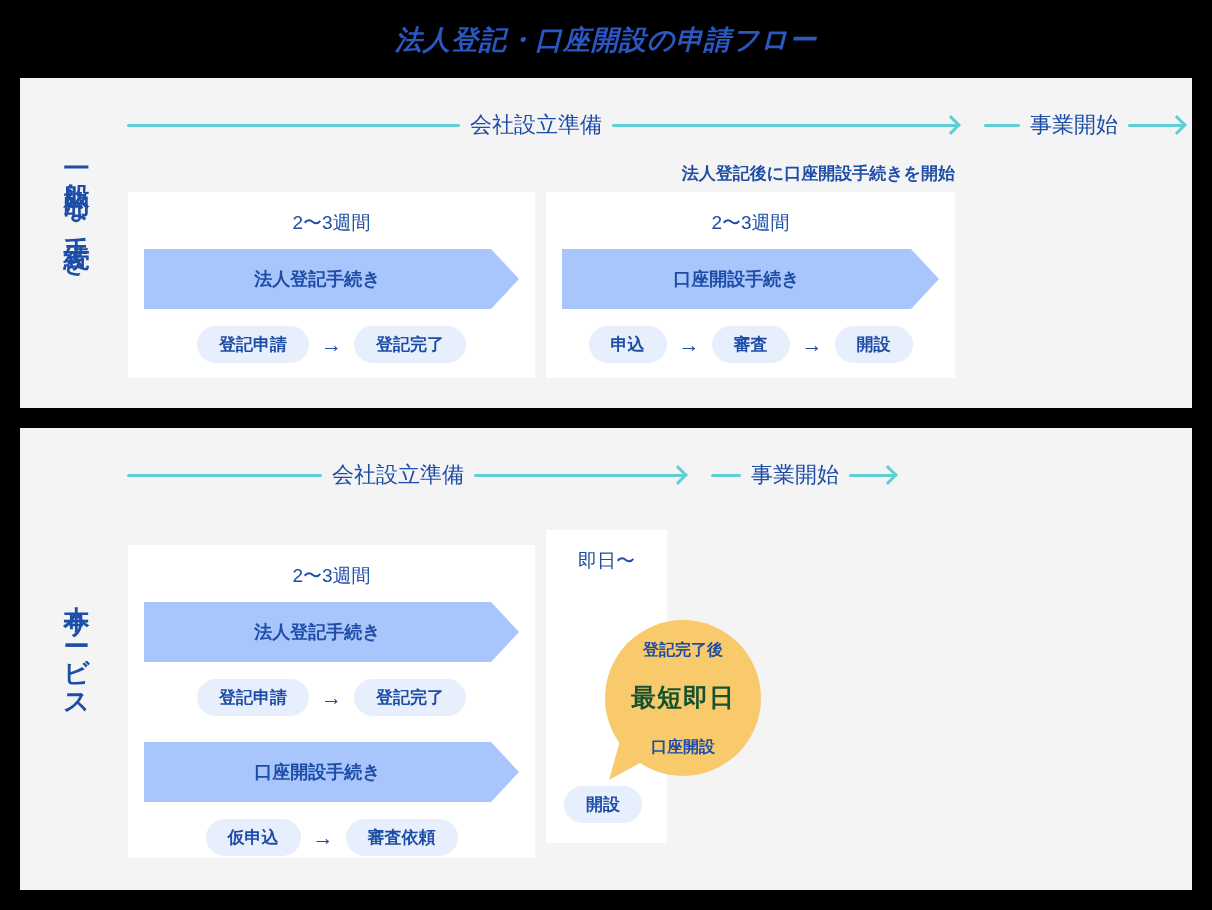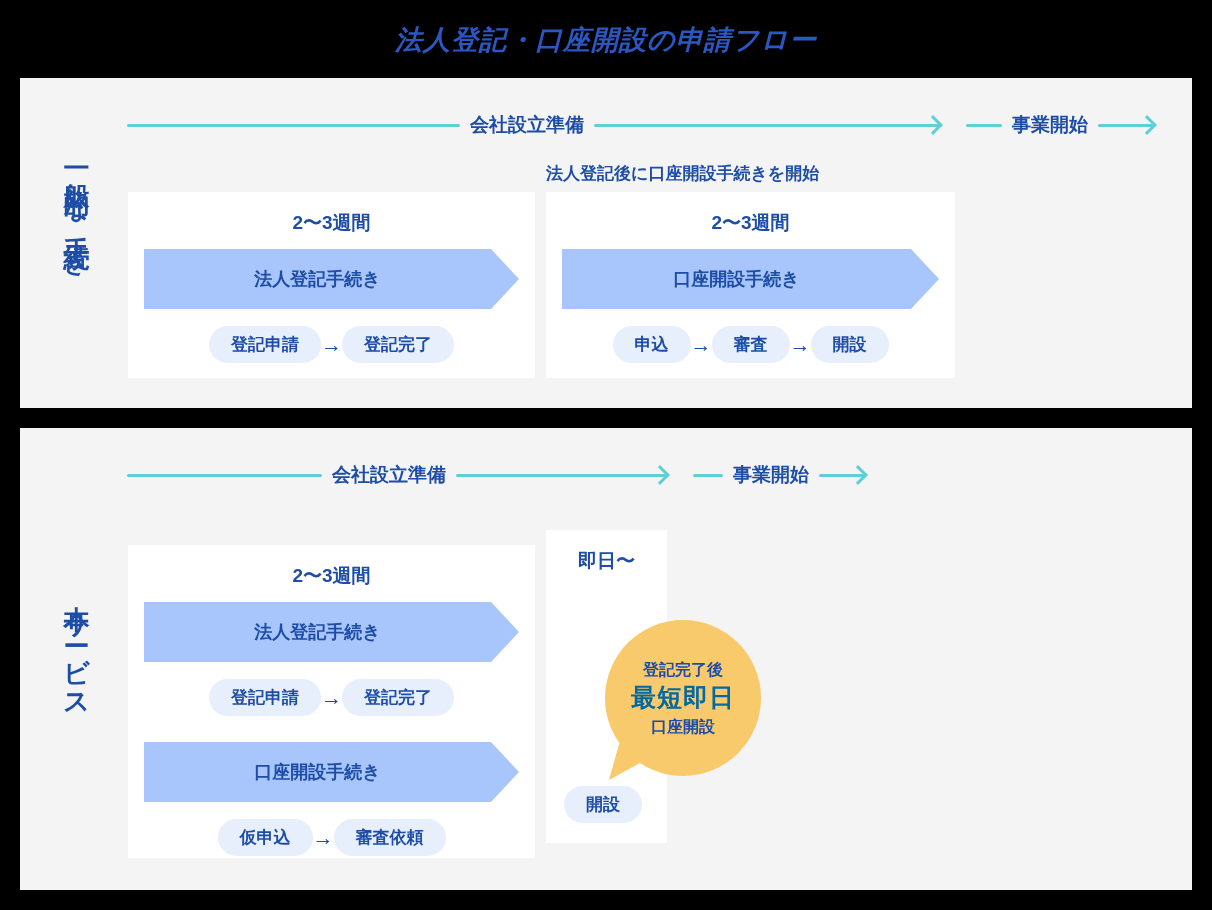--- a/index.html
+++ b/index.html
@@ -40,90 +40,90 @@
     display:flex;align-items:center;
   }
   .tl-seg{height:3px;background:#5fced5;border-radius:2px;flex:none;}
   .tl-chevron{
     width:11px;height:11px;flex:none;
     border-top:3px solid #5fced5;border-right:3px solid #5fced5;
     transform:rotate(45deg);
     margin-left:-13px;
   }
   .tl-label{
-    font-size:19px;font-weight:bold;color:#1d4da6;
+    font-size:22px;font-weight:normal;color:#1d4da6;
     margin:0 10px;white-space:nowrap;flex:none;
   }
   .tl-gap{width:26px;flex:none;}
   #panel-general .seg-a{width:333px;}
   #panel-general .seg-b{width:345px;}
   #panel-general .seg-c{width:36px;}
   #panel-general .seg-d{width:55px;}
   #panel-service .seg-a{width:195px;}
   #panel-service .seg-b{width:210px;}
   #panel-service .seg-c{width:30px;}
   #panel-service .seg-d{width:45px;}
 
   .subtitle{
     position:absolute;top:84px;
     font-size:17px;font-weight:bold;color:#1d4da6;
     white-space:nowrap;
   }
-  #panel-general .subtitle{left:526px;width:409px;text-align:left;}
+  #panel-general .subtitle{left:526px;width:409px;text-align:right;}
   #panel-service .subtitle{left:115px;text-align:left;}
 
   .white-box{
     position:absolute;background:#fff;
     display:flex;flex-direction:column;align-items:center;
     box-sizing:border-box;padding-top:19px;
   }
   #pg-registration-box{left:108px;top:114px;width:407px;height:186px;}
   #pg-account-box{left:526px;top:114px;width:409px;height:186px;}
   #ps-main-box{left:108px;top:117px;width:407px;height:313px;}
   #ps-side-box{left:526px;top:102px;width:121px;height:313px;position:absolute;}
 
   .duration{
-    font-size:19px;font-weight:bold;color:#1d4da6;
+    font-size:19px;font-weight:normal;color:#1d4da6;
     line-height:24px;text-align:center;
   }
   .banner{
     margin-top:14px;
     width:calc(100% - 32px);height:60px;flex:none;
     background:#a9c6fc;
     clip-path:polygon(0 0,calc(100% - 28px) 0,100% 50%,calc(100% - 28px) 100%,0 100%);
     display:flex;align-items:center;justify-content:center;
     box-sizing:border-box;padding-right:28px;
   }
   .banner-label{font-size:18px;font-weight:bold;color:#1d4da6;}
   .steps{
     margin-top:17px;
-    display:flex;align-items:center;gap:0;
+    display:flex;align-items:center;gap:12px;
   }
   .banner-2{margin-top:26px;}
   .pill{
     background:#e7eefc;color:#1d4da6;
     font-size:17px;font-weight:bold;
     padding:7px 22px;border-radius:20px;white-space:nowrap;
   }
   .step-arrow{color:#1d4da6;font-size:21px;font-weight:bold;line-height:1;}
 
   
   .bubble{
     position:absolute;left:59px;top:90px;width:156px;height:156px;
     background:#f9ca6b;border-radius:50%;
     display:flex;flex-direction:column;align-items:center;justify-content:center;
-    text-align:center;z-index:3;
+    text-align:center;z-index:3;gap:20px;
   }
   .bubble::before{
     content:"";position:absolute;left:4px;bottom:-4px;
     width:40px;height:40px;background:#f9ca6b;
     clip-path:polygon(0 100%,28% 0,100% 45%);
   }
   .bubble-line{font-size:16px;font-weight:bold;color:#1d4da6;line-height:1.45;}
-  .bubble-line-big{font-size:25px;font-weight:bold;color:#0369a1;line-height:1.35;letter-spacing:1px;}
+  .bubble-line-big{font-size:25px;font-weight:bold;color:#14532d;line-height:1.35;letter-spacing:1px;}
   .side-step{position:absolute;left:18px;top:256px;z-index:4;}
 </style>
 </head>
 <body>
 
 <div class="page-title">法人登記・口座開設の申請フロー</div>
 
 <section class="panel" id="panel-general">
   <div class="v-label">一般的な手続き</div>
 

